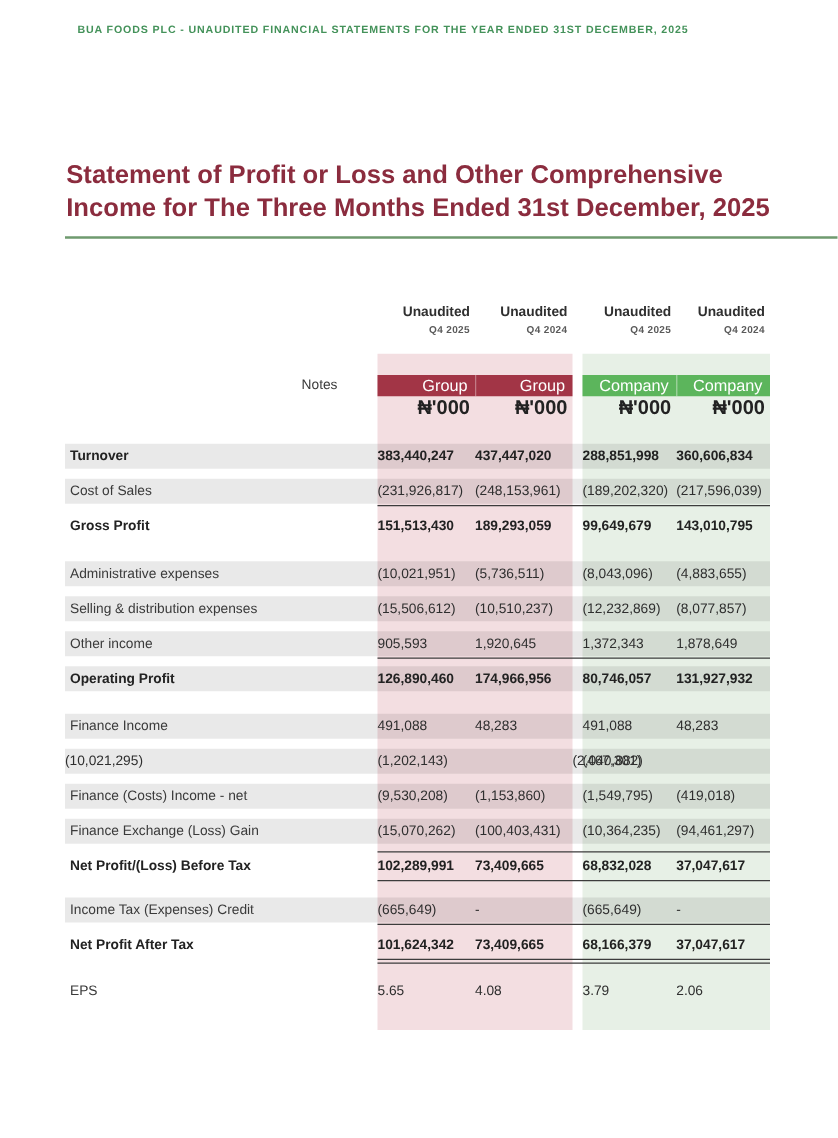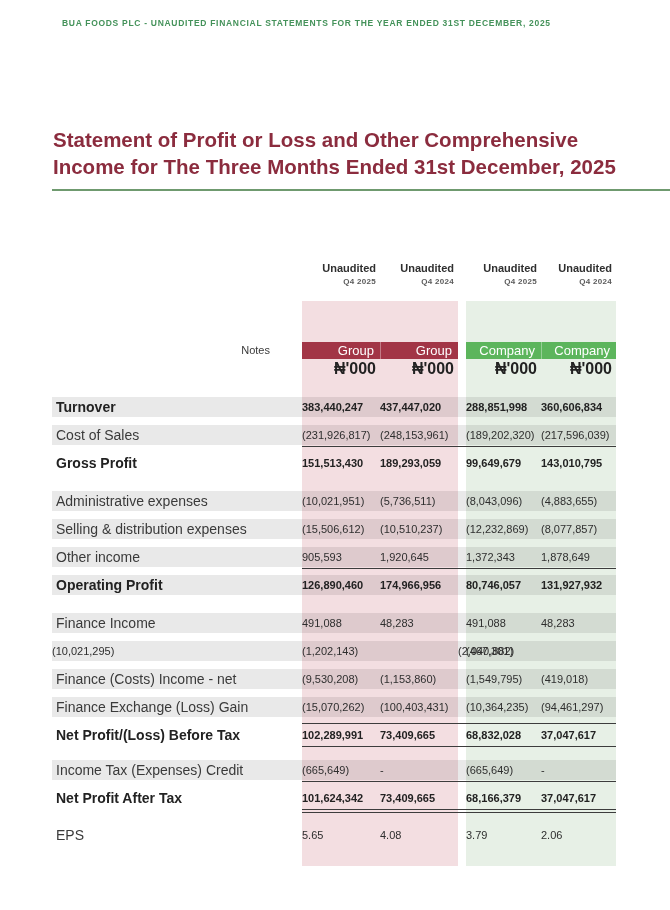--- a/index.html
+++ b/index.html
@@ -29,31 +29,31 @@
   }
 
   .table-wrap { position: absolute; left: 52px; top: 244px; width: 564px; }
 
   .grid {
     display: grid;
     grid-template-columns: 250px 78px 78px 8px 75px 75px;
     align-items: center;
   }
 
-  .col-headers { margin-bottom: 15px; margin-top: 18px; }
+  .col-headers { margin-bottom: 15px; }
   .col-headers .hcell { text-align: right; padding-right: 4px; }
   .col-headers .status { font-size: 11px; font-weight: 700; color: #2f2f2f; }
   .col-headers .period { font-size: 8px; font-weight: 700; color: #5a5a5a; letter-spacing: 0.3px; margin-top: 3px; }
 
   .body { position: relative; padding-top: 17px; padding-bottom: 13px; }
   .band { position: absolute; top: 0; bottom: 0; z-index: 0; }
   .band-pink  { left: 250px; width: 156px; background: #F3DEE1; }
   .band-green { left: 414px; width: 150px; background: #E7F0E6; }
 
-  .bar-row { position: relative; z-index: 1; height: 17px; align-items: stretch; margin-top: 24px; }
+  .bar-row { position: relative; z-index: 1; height: 17px; align-items: stretch; }
   .bar-row .notes {
     font-size: 11px; color: #3a3a3a; text-align: right;
     padding-right: 32px; line-height: 17px;
   }
   .bar-cell {
     font-size: 13px; font-weight: 400; color: #ffffff;
     text-align: right; padding-right: 6px; line-height: 17px;
   }
   .bar-red   { background: #A23546; }
   .bar-green { background: #5CB55C; }
@@ -62,21 +62,21 @@
   .unit-row { position: relative; z-index: 1; height: 20px; }
   .unit {
     font-size: 16px; font-weight: 600; color: #222222;
     text-align: right; padding-right: 4px; line-height: 20px;
   }
 
   .rows { position: relative; z-index: 1; margin-top: 18px; }
   .row { position: relative; height: 20px; margin-bottom: 8px; }
   .row.stripe { background: rgba(0,0,0,0.085); }
   .row .cell { line-height: 20px; }
-  .row .label { font-size: 14px; color: #3a3a3a; padding-left: 4px; }
+  .row .label { font-size: 11px; color: #3a3a3a; padding-left: 4px; }
   .row .val  { font-size: 11px; color: #2e2e2e; padding-right: 4px; }
   .row.bold .label, .row.bold .val { font-weight: 700; color: #222222; }
 
   .nline { position: absolute; left: 250px; right: 0; z-index: 2; }
   .nline.below.single { bottom: -2px; border-top: 1.4px solid #3c3c3c; }
   .nline.above.single { top: -2px; border-top: 1.4px solid #3c3c3c; }
   .nline.below.double {
     bottom: -5px; height: 4px;
     border-top: 1.4px solid #3c3c3c; border-bottom: 1.4px solid #3c3c3c;
   }

